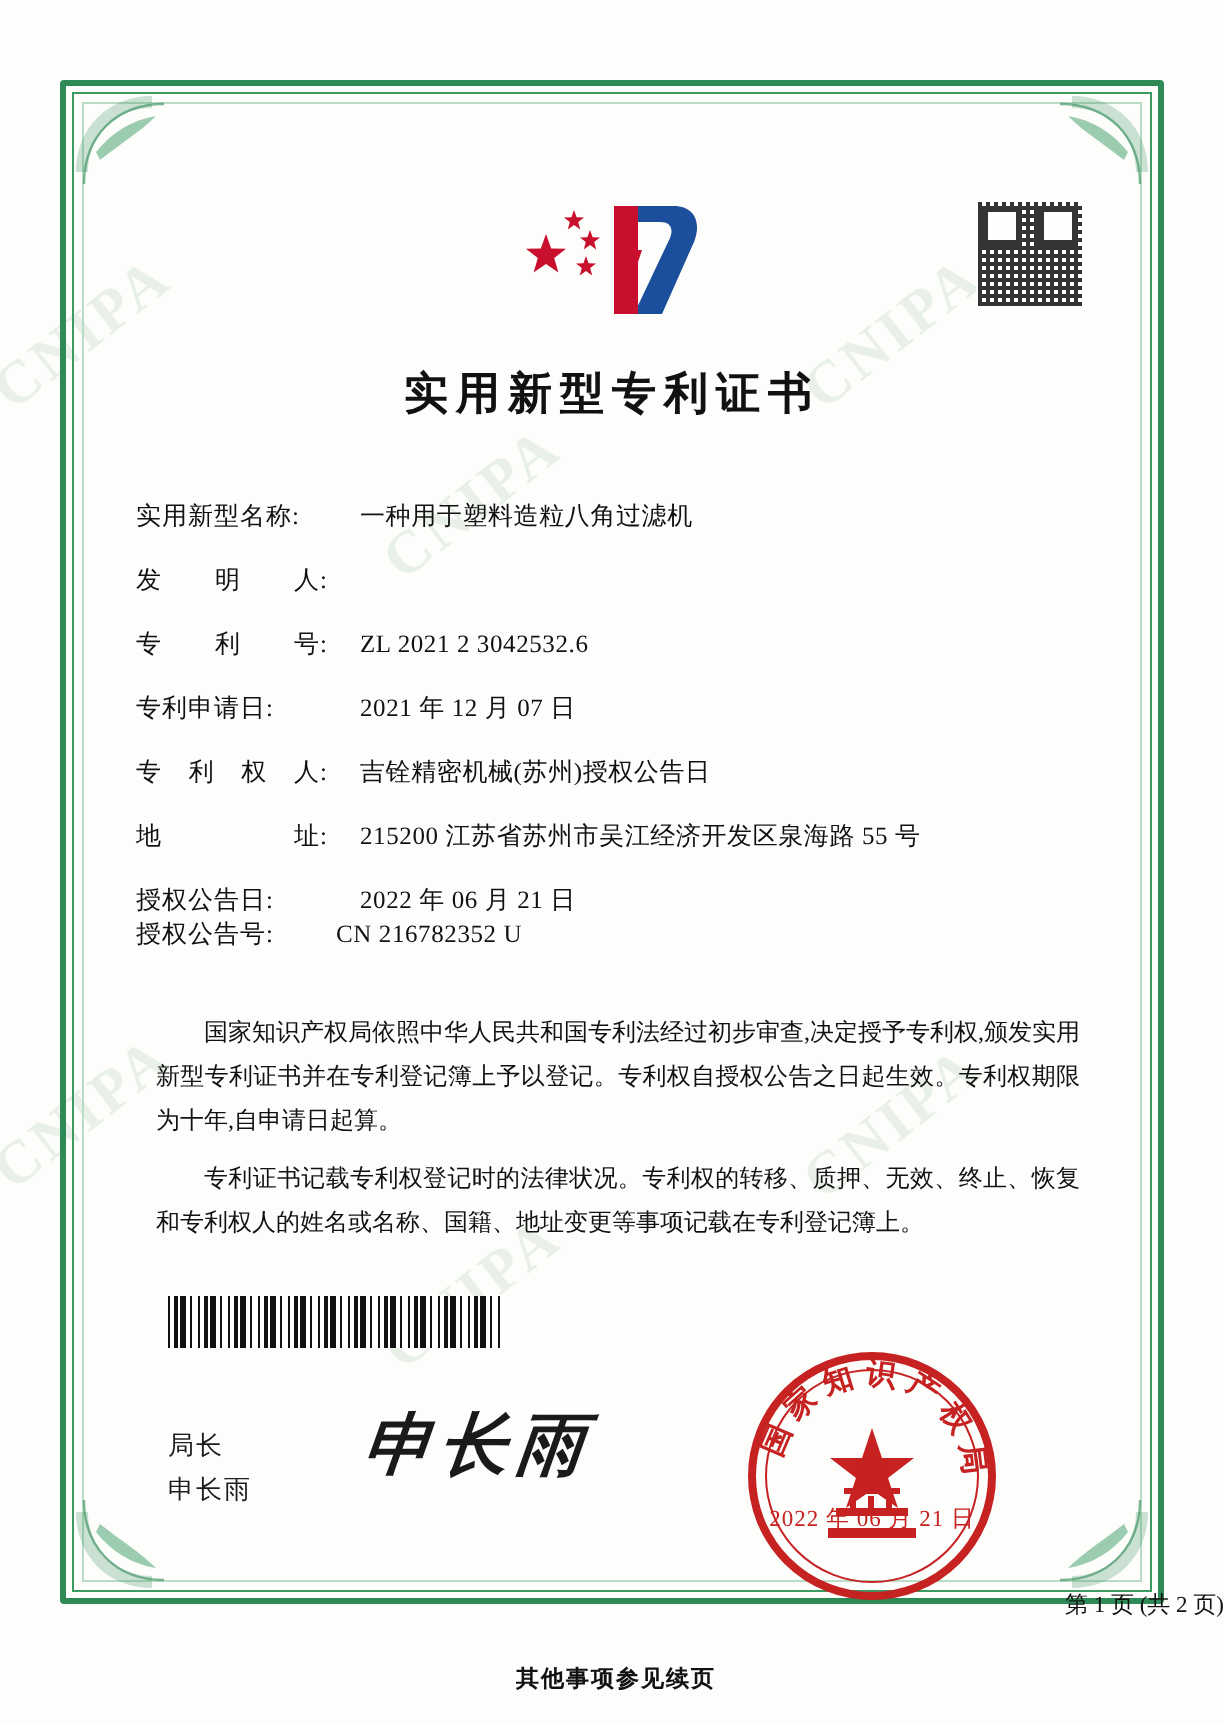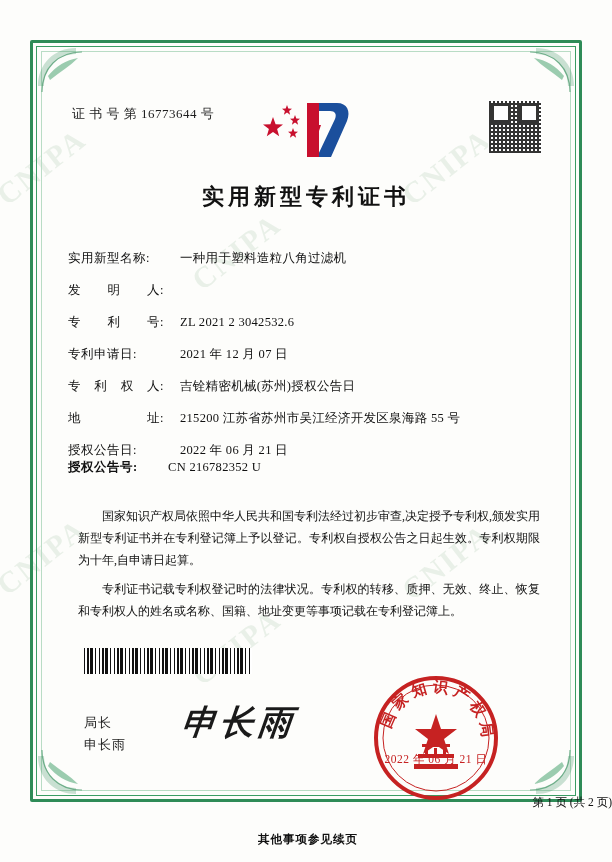--- a/index.html
+++ b/index.html
@@ -143,21 +143,21 @@
     justify-content: space-between;
     padding-right: 16px;
     box-sizing: border-box;
   }
   .field-value { flex: 1; letter-spacing: .3px; }
 
   .field-row-split { display: flex; flex-direction: column; }
   .field-row-split .half { display: flex; align-items: baseline; }
   .field-row-split .half.left { width: 246px; flex: none; }
   .field-row-split .half .field-label { width: 112px; }
-  .field-row-split .half.right .field-label { width: 100px; font-weight: bold; }
+  .field-row-split .half.right .field-label { width: 100px; }
 
   
   .para-block {
     position: absolute;
     left: 78px; right: 72px; top: 505px;
     font-size: 12px;
     font-family: Liberation Serif, serif;
     line-height: 1.85;
     text-align: justify;
     color: #111;
@@ -271,21 +271,20 @@
     </svg>
   </div>
   <div class="corner c-br">
     <svg viewBox="0 0 72 72">
       <path d="M2 40 C2 18 18 2 40 2 L40 8 C22 8 8 22 8 40 Z" fill="#2e8b57" opacity=".25"></path>
       <path d="M6 46 C6 22 22 6 46 6" fill="none" stroke="#2e8b57" stroke-width="1.2" opacity=".6"></path>
       <path d="M12 30 C20 20 30 14 42 12 C34 20 24 26 14 34 Z" fill="#3a9c63" opacity=".5"></path>
     </svg>
   </div>
 
-  <div class="cert-no">证 书 号 第 16773644 号</div>
   <div class="qr"></div>
 
   <div class="logo">
     <svg viewBox="0 0 110 72">
 
       <g fill="#c8102e">
         <polygon points="22,22 24.6,29.2 32,29.4 26.1,34 28.2,41.3 22,37 15.8,41.3 17.9,34 12,29.4 19.4,29.2"></polygon>
         <polygon points="36,10 37.3,13.6 41,13.7 38.1,16 39.1,19.7 36,17.5 32.9,19.7 33.9,16 31,13.7 34.7,13.6"></polygon>
         <polygon points="44,20 45.3,23.6 49,23.7 46.1,26 47.1,29.7 44,27.5 40.9,29.7 41.9,26 39,23.7 42.7,23.6"></polygon>
         <polygon points="42,33 43.3,36.6 47,36.7 44.1,39 45.1,42.7 42,40.5 38.9,42.7 39.9,39 37,36.7 40.7,36.6"></polygon>

